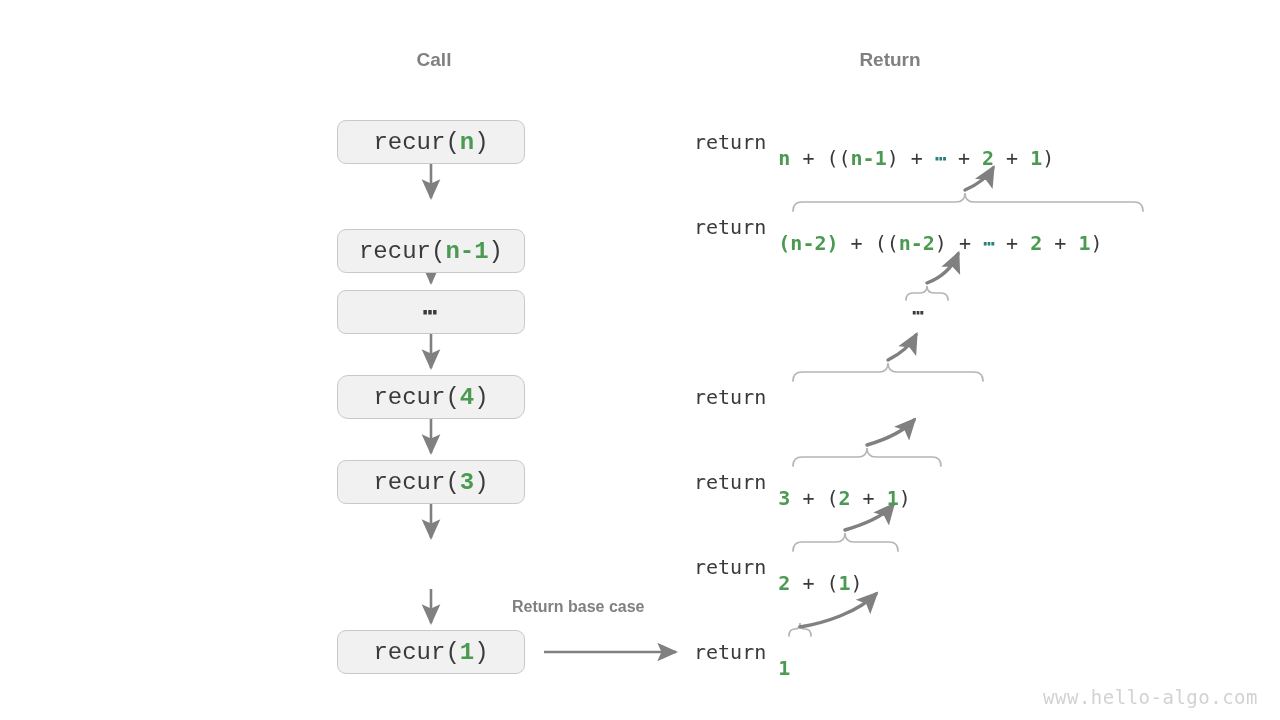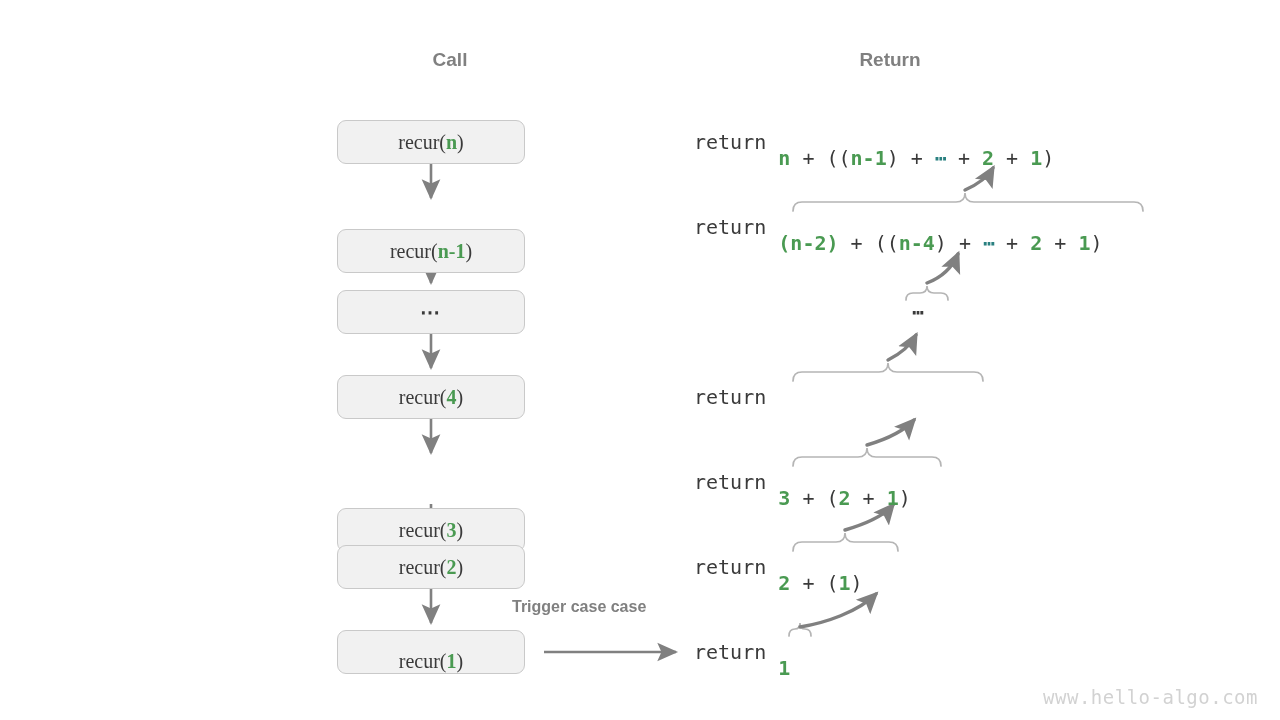--- a/index.html
+++ b/index.html
@@ -14,34 +14,34 @@
 
   .col-title{
     position:absolute;
     font-family:"Liberation Sans", sans-serif;
     font-weight:bold;
     font-size:19px;
     color:#808080;
     text-align:center;
     white-space:nowrap;
   }
-  #title-call{left:350px;top:49px;width:200px;}
+  #title-call{left:334px;top:49px;width:200px;}
   #title-return{left:790px;top:49px;width:200px;}
 
   .callbox{
     position:absolute;
     left:337px;
     width:188px;height:44px;
     box-sizing:border-box;
     background:#f1f1f1;
     border:1.4px solid #c9c9c9;
     border-radius:9px;
     display:flex;align-items:center;justify-content:center;
-    font-family:Liberation Serif, serif;
-    font-size:20px;
+    font-family:Liberation Mono, monospace;
+    font-size:24px;
     color:#3a3a3a;
     letter-spacing:0px;
   }
   .callbox .arg{color:#4a9a52;font-weight:bold;}
   .callbox.dots{color:#3a3a3a;font-weight:bold;letter-spacing:2px;}
 
   .retline{
     position:absolute;
     left:694px;
     height:30px;
@@ -142,56 +142,53 @@
 
   <div class="callbox" style="top:120px;">
     <span><span class="p">recur(</span><span class="arg">n</span><span class="p">)</span></span>
   </div>
   <div class="callbox" style="top:205px;margin-top:24px;">
     <span><span class="p">recur(</span><span class="arg">n-1</span><span class="p">)</span></span>
   </div>
   <div class="callbox dots" style="top:290px;">
     <span>⋯</span>
   </div>
-  <div class="callbox" style="top:375px;">
+  <div class="callbox" style="top:375px;border-radius:11px;">
     <span><span class="p">recur(</span><span class="arg">4</span><span class="p">)</span></span>
   </div>
-  <div class="callbox" style="top:460px;margin-top:48px;">
+  <div class="callbox" style="top:460px;">
     <span><span class="p">recur(</span><span class="arg">3</span><span class="p">)</span></span>
   </div>
-  <div class="callbox" style="top:545px;">
-    <span><span class="p">recur(</span><span class="arg">2</span><span class="p">)</span></span>
-  </div>
-  <div class="callbox" style="top:630px;align-items:flex-end;">
+  <div class="callbox" style="top:630px;">
     <span><span class="p">recur(</span><span class="arg">1</span><span class="p">)</span></span>
   </div>
 
   <div class="retline" style="top:127px;">
     <span class="kw">return </span><span class="expr"><span class="g">n</span><span class="op"> + </span><span class="p">(</span><span class="p">(</span><span class="g">n-1</span><span class="p">)</span><span class="op"> + </span><span class="t">⋯</span><span class="op"> + </span><span class="g">2</span><span class="op"> + </span><span class="g">1</span><span class="p">)</span></span>
   </div>
 
   <div class="retline" style="top:212px;">
-    <span class="kw">return </span><span class="expr"><span class="g">(n-2)</span><span class="op"> + </span><span class="p">(</span><span class="p">(</span><span class="g">n-4</span><span class="p">)</span><span class="op"> + </span><span class="t">⋯</span><span class="op"> + </span><span class="g">2</span><span class="op"> + </span><span class="g">1</span><span class="p">)</span></span>
+    <span class="kw">return </span><span class="expr"><span class="g">(n-2)</span><span class="op"> + </span><span class="p">(</span><span class="p">(</span><span class="g">n-2</span><span class="p">)</span><span class="op"> + </span><span class="t">⋯</span><span class="op"> + </span><span class="g">2</span><span class="op"> + </span><span class="g">1</span><span class="p">)</span></span>
   </div>
 
   <div class="mid-dots" style="left:912px;top:300px;">⋯</div>
 
   <div class="retline" style="top:382px;">
     <span class="kw">return </span>
   </div>
 
   <div class="retline" style="top:467px;">
     <span class="kw">return </span><span class="expr"><span class="g">3</span><span class="op"> + </span><span class="p">(</span><span class="g">2</span><span class="op"> + </span><span class="g">1</span><span class="p">)</span></span>
   </div>
 
   <div class="retline" style="top:552px;">
     <span class="kw">return </span><span class="expr"><span class="g">2</span><span class="op"> + </span><span class="p">(</span><span class="g">1</span><span class="p">)</span></span>
   </div>
 
   <div class="retline" style="top:637px;">
     <span class="kw">return </span><span class="expr"><span class="g">1</span></span>
   </div>
 
-  <div class="note" style="left:512px;top:598px;">Trigger case case</div>
+  <div class="note" style="left:512px;top:598px;">Return base case</div>
 
   <div class="watermark">www.hello-algo.com</div>
 
 </div>
 
 </body></html>

